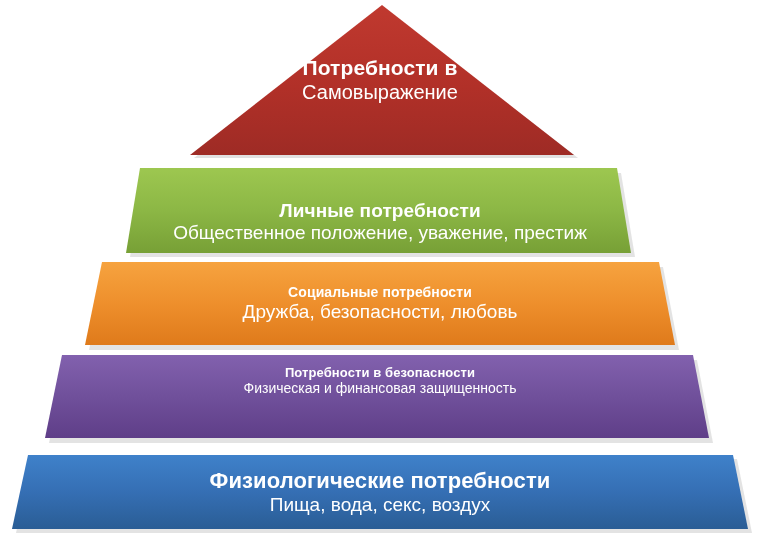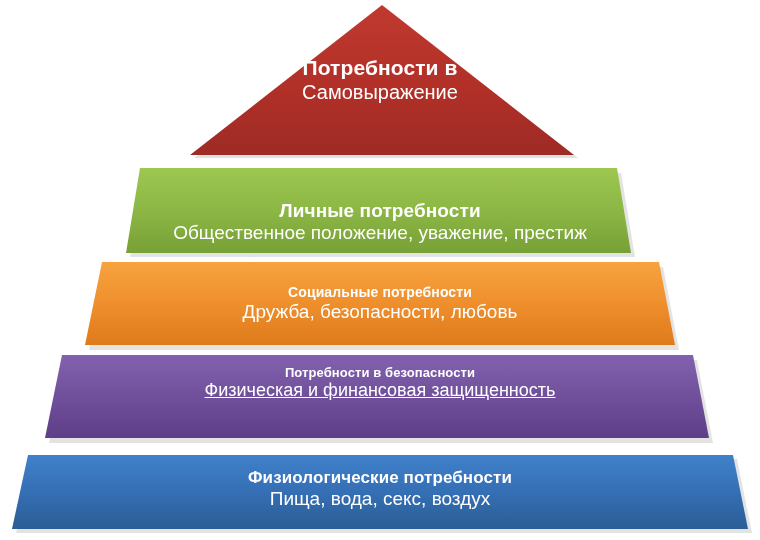--- a/index.html
+++ b/index.html
@@ -60,25 +60,25 @@
   #level-esteem .sub-line { font-size: 19px; }
 
   
   #level-social .level-text { top: 272px; }
   #level-social .title-line { font-size: 14px; margin-top: 12px; }
   #level-social .sub-line { font-size: 19px; }
 
   
   #level-safety .level-text { top: 365px; }
   #level-safety .title-line { font-size: 13px; }
-  #level-safety .sub-line { font-size: 18px; text-decoration: underline; }
+  #level-safety .sub-line { font-size: 14px; }
 
   
   #level-physio .level-text { top: 468px; }
-  #level-physio .title-line { font-size: 17px; }
+  #level-physio .title-line { font-size: 22px; }
   #level-physio .sub-line { font-size: 19px; }
 </style>
 </head>
 <body>
 
 <div id="pyramid-root">
 
   <div class="level" id="level-self" style="top:0px; height:162px;">
     <svg width="760" height="162" viewBox="0 0 760 162" aria-hidden="true">
       <defs>

